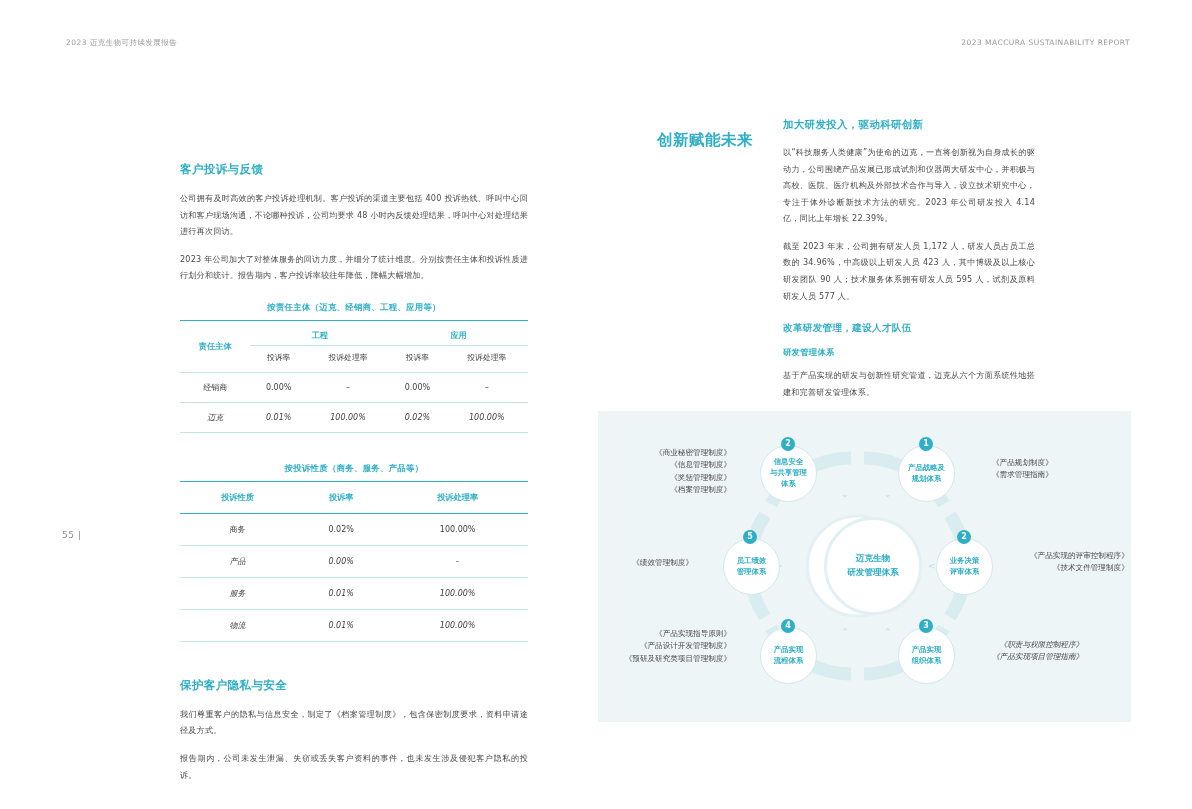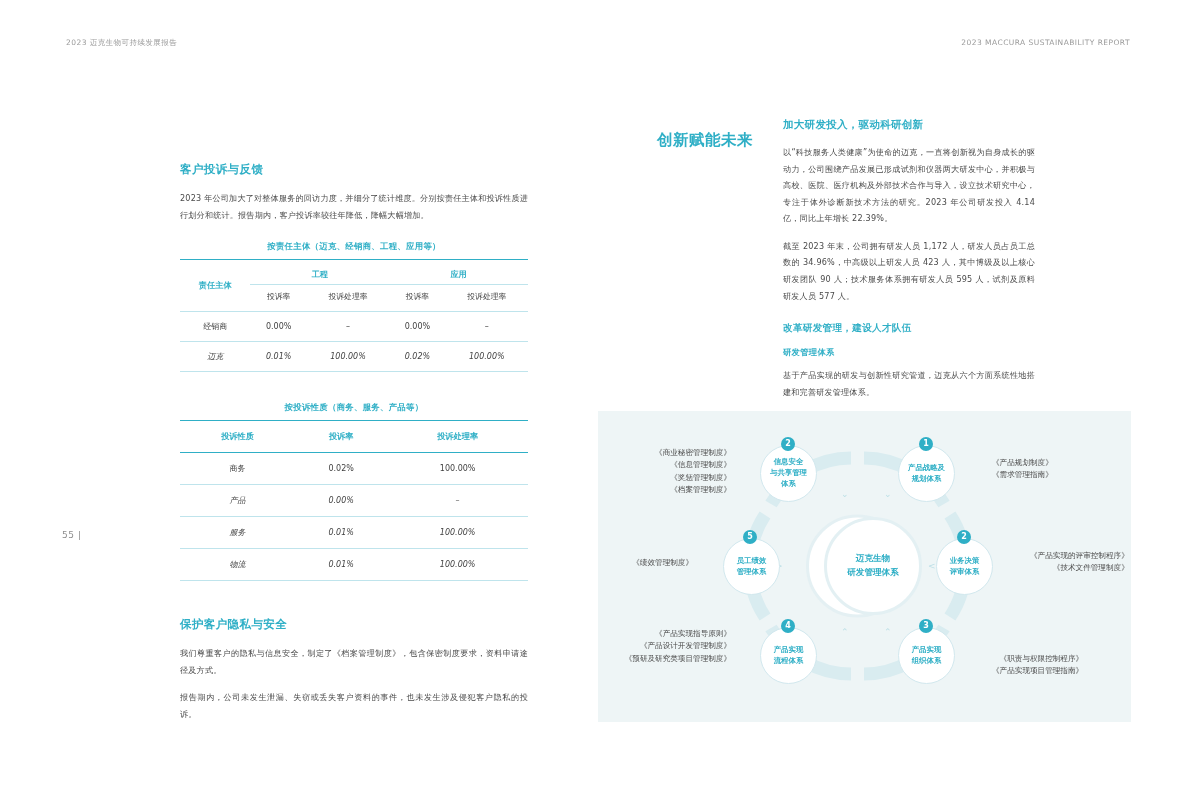--- a/index.html
+++ b/index.html
@@ -109,20 +109,21 @@
 
   <div class="run-head left">2023 迈克生物可持续发展报告</div>
   <div class="run-head right">2023 MACCURA SUSTAINABILITY REPORT</div>
 
   <div class="folio left">55 |</div>
   <div class="folio right">| 56</div>
 
   <div class="col-left">
 
     <div class="h-sec">客户投诉与反馈</div>
+    <p class="body">公司拥有及时高效的客户投诉处理机制。客户投诉的渠道主要包括 400 投诉热线、呼叫中心回访和客户现场沟通，不论哪种投诉，公司均要求 48 小时内反馈处理结果，呼叫中心对处理结果进行再次回访。</p>
     <p class="body">2023 年公司加大了对整体服务的回访力度，并细分了统计维度。分别按责任主体和投诉性质进行划分和统计。报告期内，客户投诉率较往年降低，降幅大幅增加。</p>
 
     <div class="tbl-wrap">
       <div class="tbl-cap">按责任主体（迈克、经销商、工程、应用等）</div>
       <table class="t1">
         <tbody>
             <tr class="rule-top">
           <td rowspan="2" class="hd" style="vertical-align:middle;border-bottom:1px solid #bfe4ec;">责任主体</td>
           <td colspan="2" class="grp ul-grp">工程</td>
           <td colspan="2" class="grp ul-grp">应用</td>
@@ -260,21 +261,21 @@
       <div>《技术文件管理制度》</div>
     </div>
 
     <div class="node" style="left:300px; top:216px;">
       <div>
         <div>产品实现</div>
         <div>组织体系</div>
       </div>
     </div>
     <div class="badge" style="left:321px; top:208px;">3</div>
-    <div class="dlabel l" style="left:372px; top:242px;">
+    <div class="dlabel l" style="left:372px; top:228px;font-style:italic;">
       <div>《职责与权限控制程序》</div>
       <div>《产品实现项目管理指南》</div>
     </div>
 
     <div class="node" style="left:162px; top:216px;">
       <div>
         <div>产品实现</div>
         <div>流程体系</div>
       </div>
     </div>

